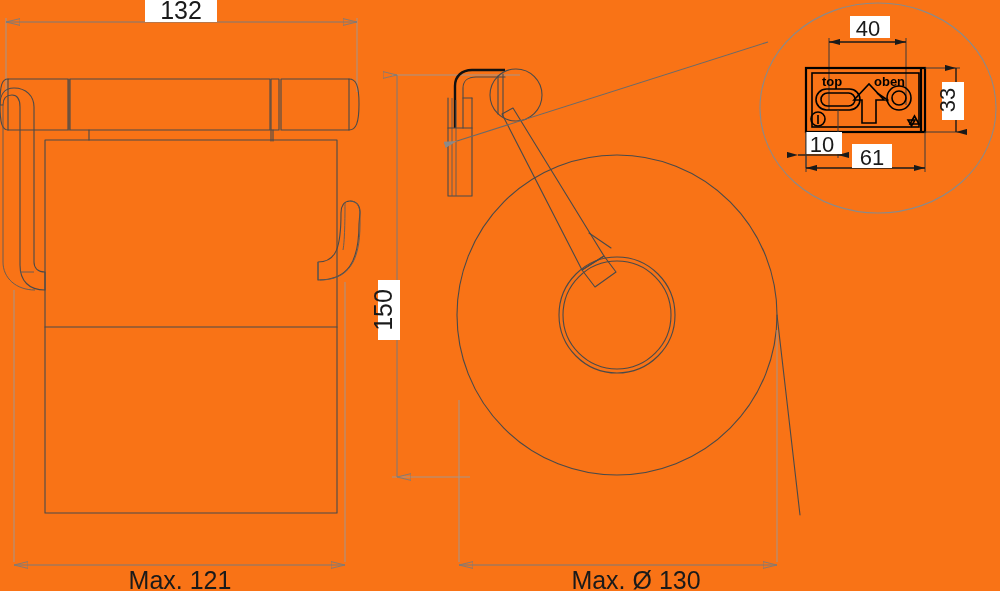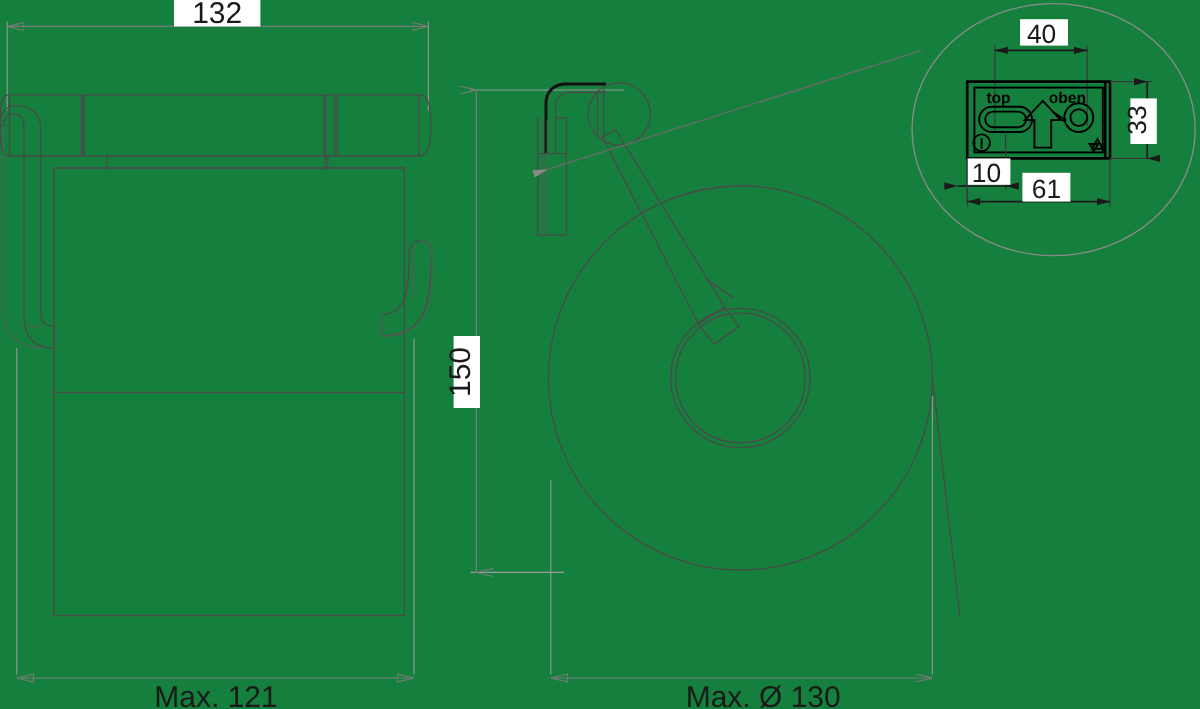--- a/index.html
+++ b/index.html
@@ -7,21 +7,21 @@
     padding: 0;
     background: #ffffff;
   }
   body {
     font-family: "Liberation Sans", sans-serif;
   }
   #drawing-root {
     position: relative;
     width: 1000px;
     height: 591px;
-    background: #15803d;
+    background: #f97316;
     overflow: hidden;
   }
   svg#tech-drawing {
     display: block;
     width: 1000px;
     height: 591px;
   }
   .dim-text {
     font-family: "Liberation Sans", sans-serif;
     font-size: 25px;

